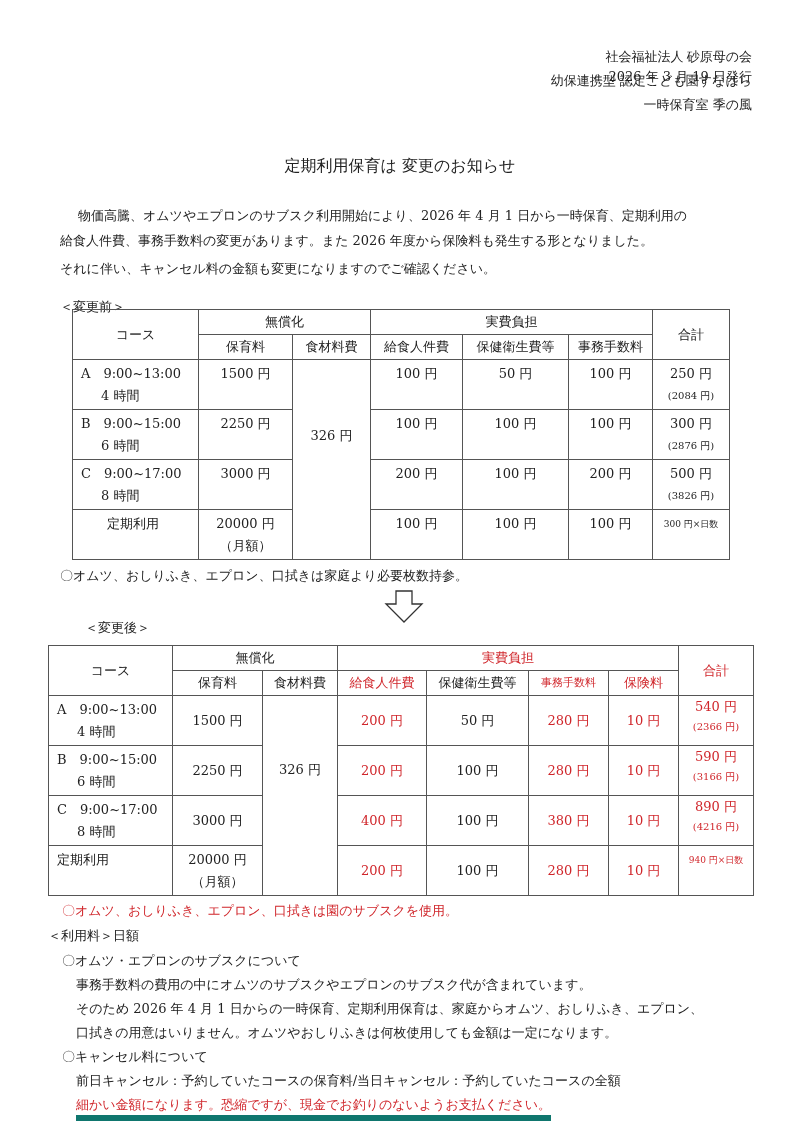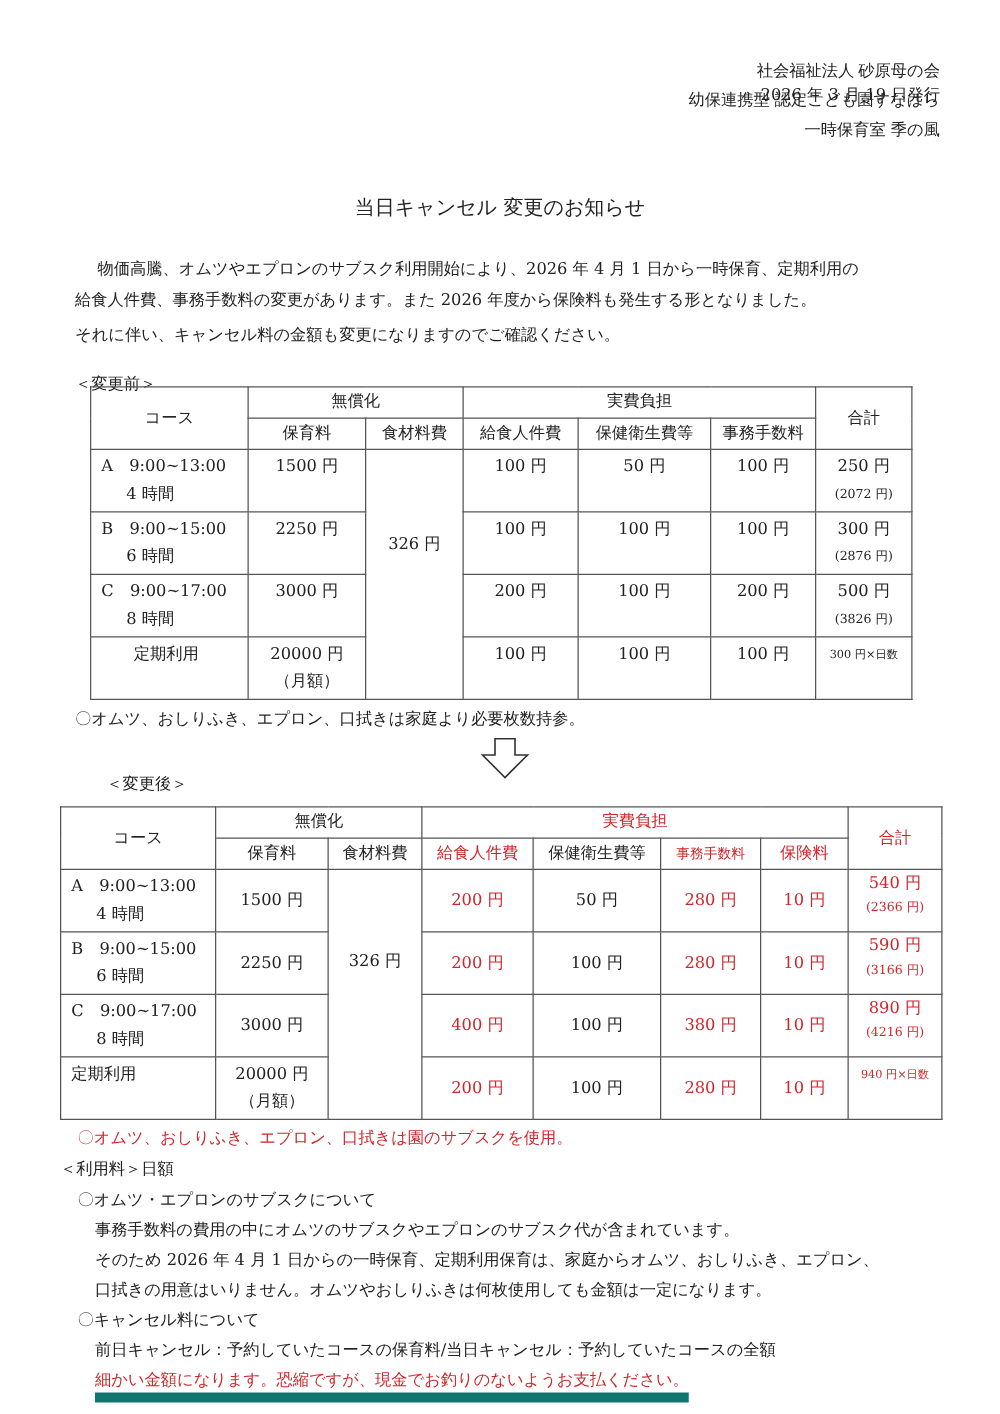--- a/index.html
+++ b/index.html
@@ -11,31 +11,31 @@
   .para { position: absolute; left: 60px; font-size: 13px; line-height: 16px; white-space: nowrap; }
   .red { color: #d0262b; }
   table.fee { position: absolute; border-collapse: collapse; table-layout: fixed; font-size: 13px; }
   table.fee td { border: 1px solid #555; padding: 0; text-align: center; vertical-align: top; line-height: 16px; }
   table.fee td.mid { vertical-align: middle; }
   table.fee td.course { text-align: left; padding-left: 8px; }
   .sub { font-size: 10px; display: block; margin-top: 6px; }
   .tiny { font-size: 9px; display: block; margin-top: 6px; }
   .cell-top { display: block; padding-top: 6px; }
   .l2 { display: block; margin-top: 6px; }
-  .underline-red { border-bottom: 8px solid #0f766e; padding-bottom: 2px; font-family: Liberation Mono, monospace; }
+  .underline-red { border-bottom: 6px solid #0f766e; padding-bottom: 2px; font-family: Liberation Mono, monospace; }
 </style>
 </head>
 <body>
 
 <div class="header-line" style="top:25px;margin-top:44px;">2026 年 3 月 19 日発行</div>
 <div class="header-line" style="top:49px;font-family:Liberation Serif, serif;">社会福祉法人 砂原母の会</div>
 <div class="header-line" style="top:73px;">幼保連携型 認定こども園すなはら</div>
 <div class="header-line" style="top:97px;">一時保育室 季の風</div>
 
-<div class="title">当日キャンセル 変更のお知らせ</div>
+<div class="title">定期利用保育は 変更のお知らせ</div>
 
 <div class="para" style="left:78px; top:208px;">物価高騰、オムツやエプロンのサブスク利用開始により、2026 年 4 月 1 日から一時保育、定期利用の</div>
 <div class="para" style="top:233px;">給食人件費、事務手数料の変更があります。また 2026 年度から保険料も発生する形となりました。</div>
 <div class="para" style="top:261px;">それに伴い、キャンセル料の金額も変更になりますのでご確認ください。</div>
 <div class="para" style="top:300px;font-family:Liberation Mono, monospace;">＜変更前＞</div>
 
 <table class="fee" style="left:72px; top:309px; width:657px;">
   <colgroup>
     <col style="width:126px">
       <col style="width:94px">
@@ -72,21 +72,21 @@
           <span class="cell-top">100 円</span>
         </td>
     <td>
           <span class="cell-top">50 円</span>
         </td>
     <td>
           <span class="cell-top">100 円</span>
         </td>
     <td>
           <span class="cell-top">250 円</span>
-          <span class="sub">(2072 円)</span>
+          <span class="sub">(2084 円)</span>
         </td>
   </tr>
   <tr style="height:50px;">
     <td class="course">
           <span class="cell-top">B　9:00~15:00</span>
           <span class="l2" style="padding-left:20px;">6 時間</span>
         </td>
     <td>
           <span class="cell-top">2250 円</span>
         </td>

